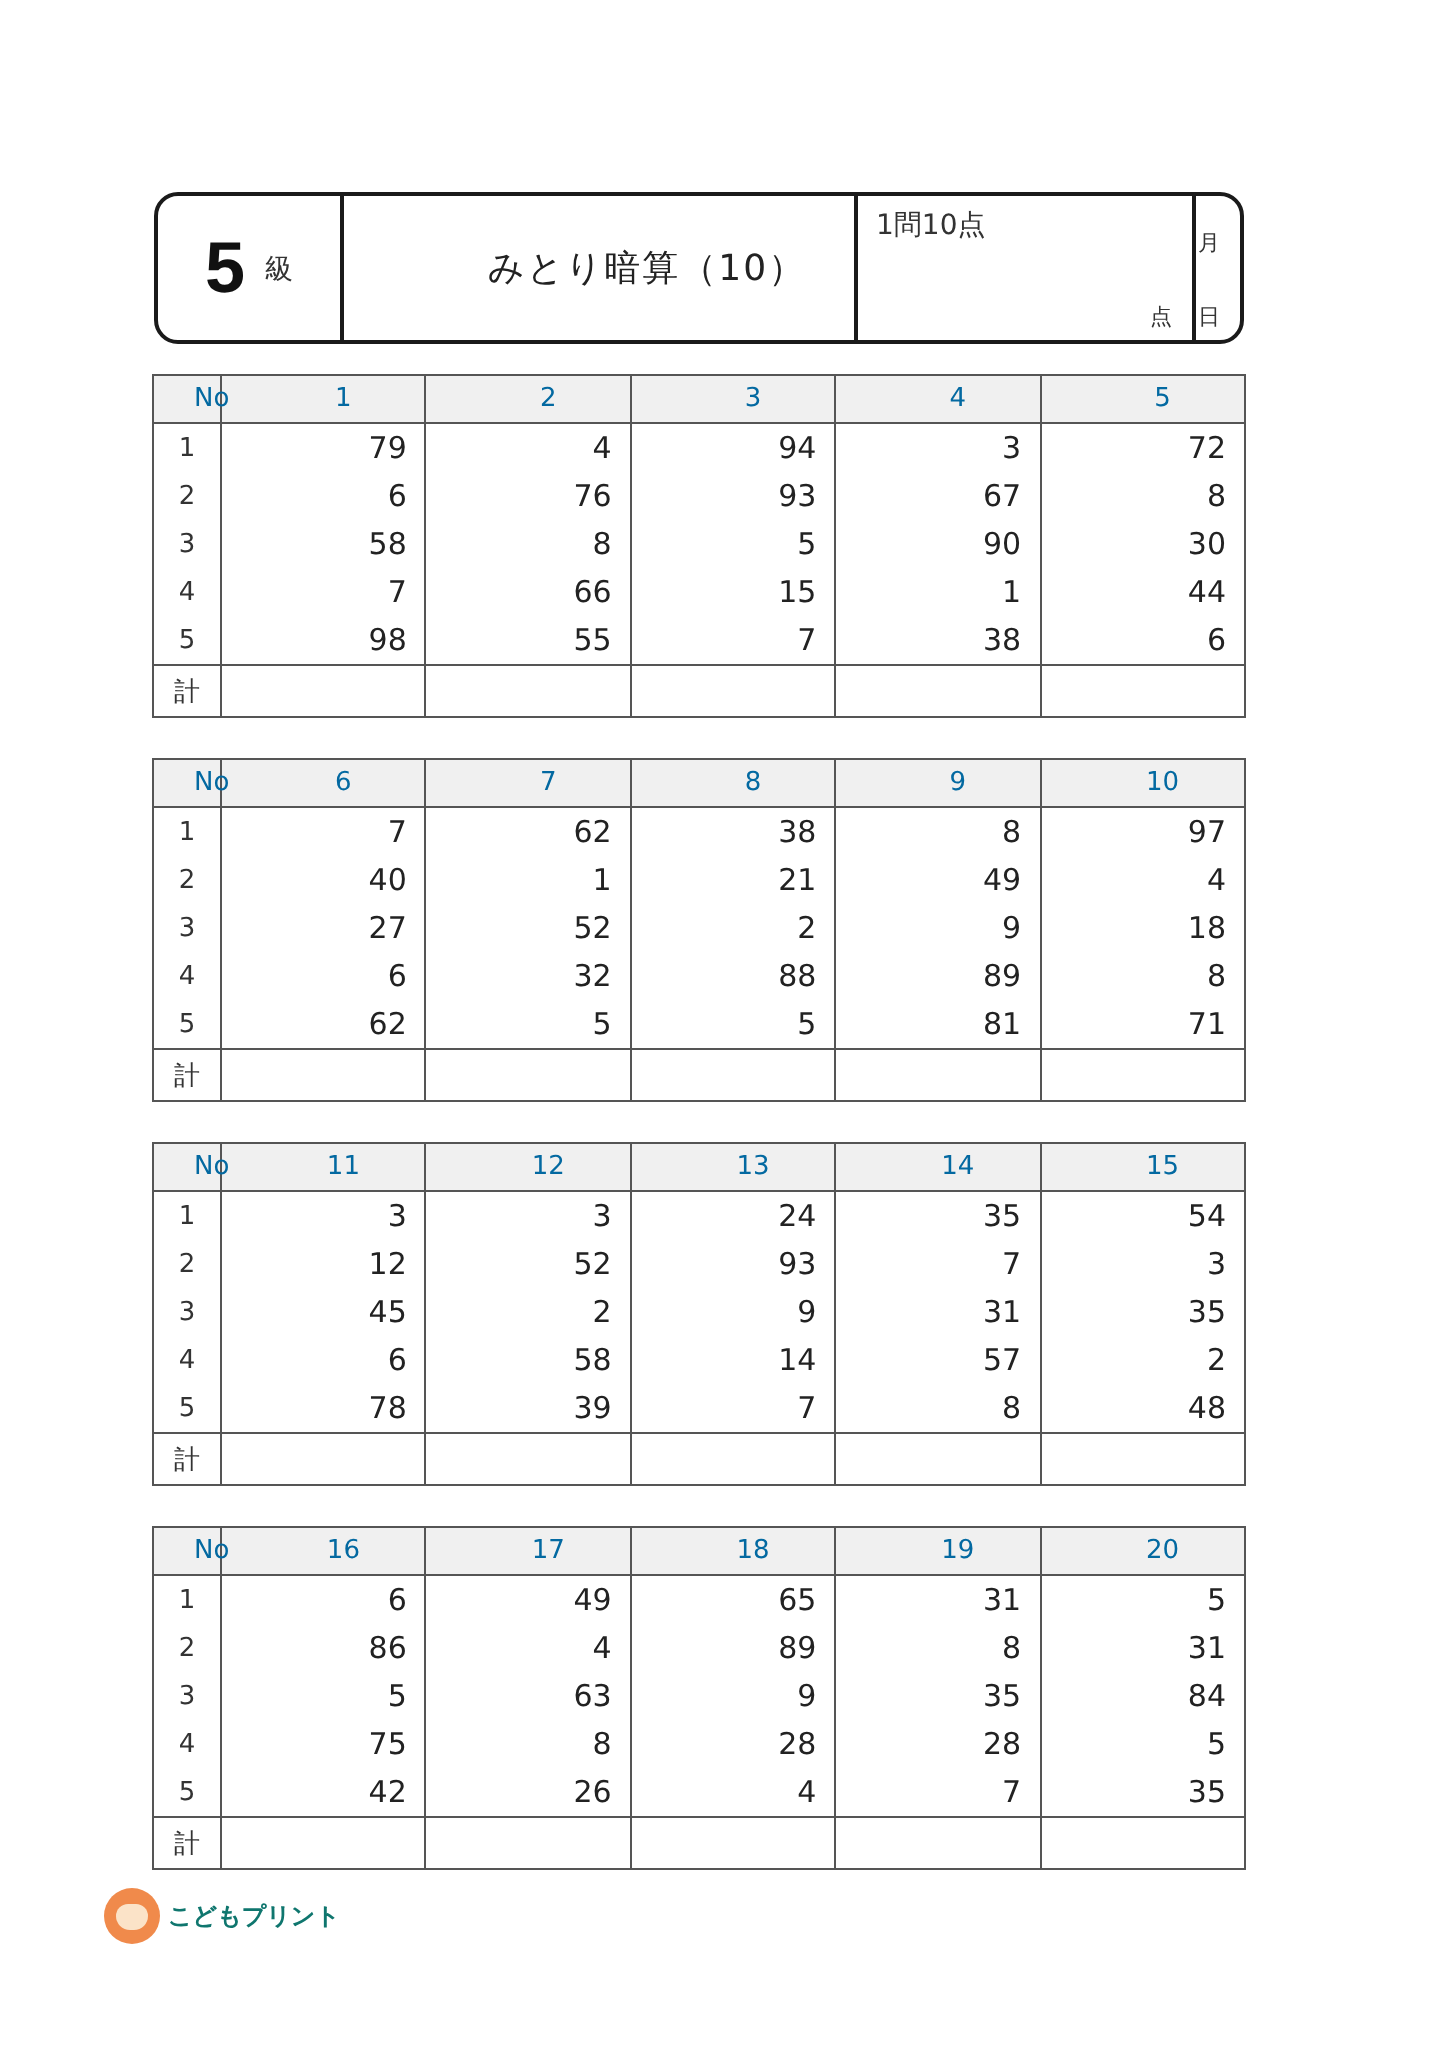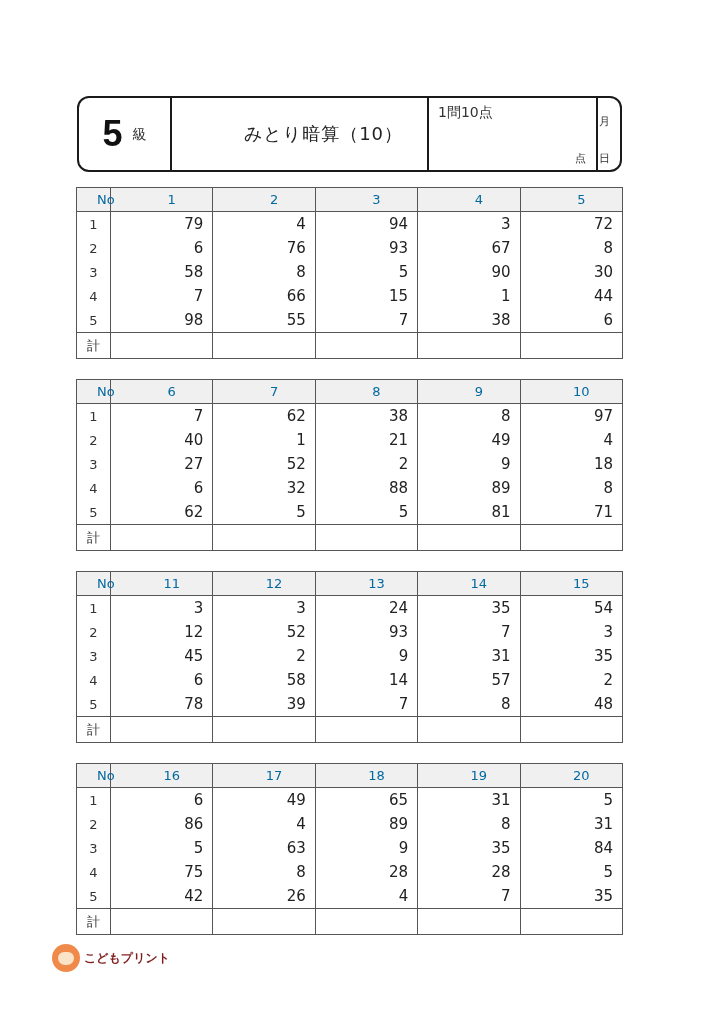--- a/index.html
+++ b/index.html
@@ -34,21 +34,21 @@
   table.drill col.c-no { width: 34px; }
   table.drill td.no { text-align: center; font-size: 13px; color: #333; }
   table.drill td.val { text-align: right; padding-right: 9px; }
   table.drill tr.data td { border-top: none; border-bottom: none; }
   table.drill tr.data.first td { border-top: 1.5px solid #555; }
   table.drill tr.sum td { border-top: 1.5px solid #555; }
 
   .footer-logo { position: absolute; left: 52px; top: 944px; display: flex; align-items: center; gap: 4px; }
   .logo-circle { width: 28px; height: 28px; border-radius: 50%; background: #f08a4b; position: relative; }
   .logo-face { position: absolute; left: 6px; top: 8px; width: 16px; height: 13px; background: #fbe3c8; border-radius: 6px 6px 7px 7px; }
-  .logo-text { font-size: 12px; font-weight: bold; color: #7f1d1d; }
+  .logo-text { font-size: 12px; font-weight: bold; color: #0f766e; }
 </style>
 </head>
 <body>
 
 <div class="header-box">
   <div class="hb-grade">
     <span class="grade-num">5</span>
     <span class="grade-kyu">級</span>
   </div>
   <div class="hb-title">みとり暗算（10）</div>

